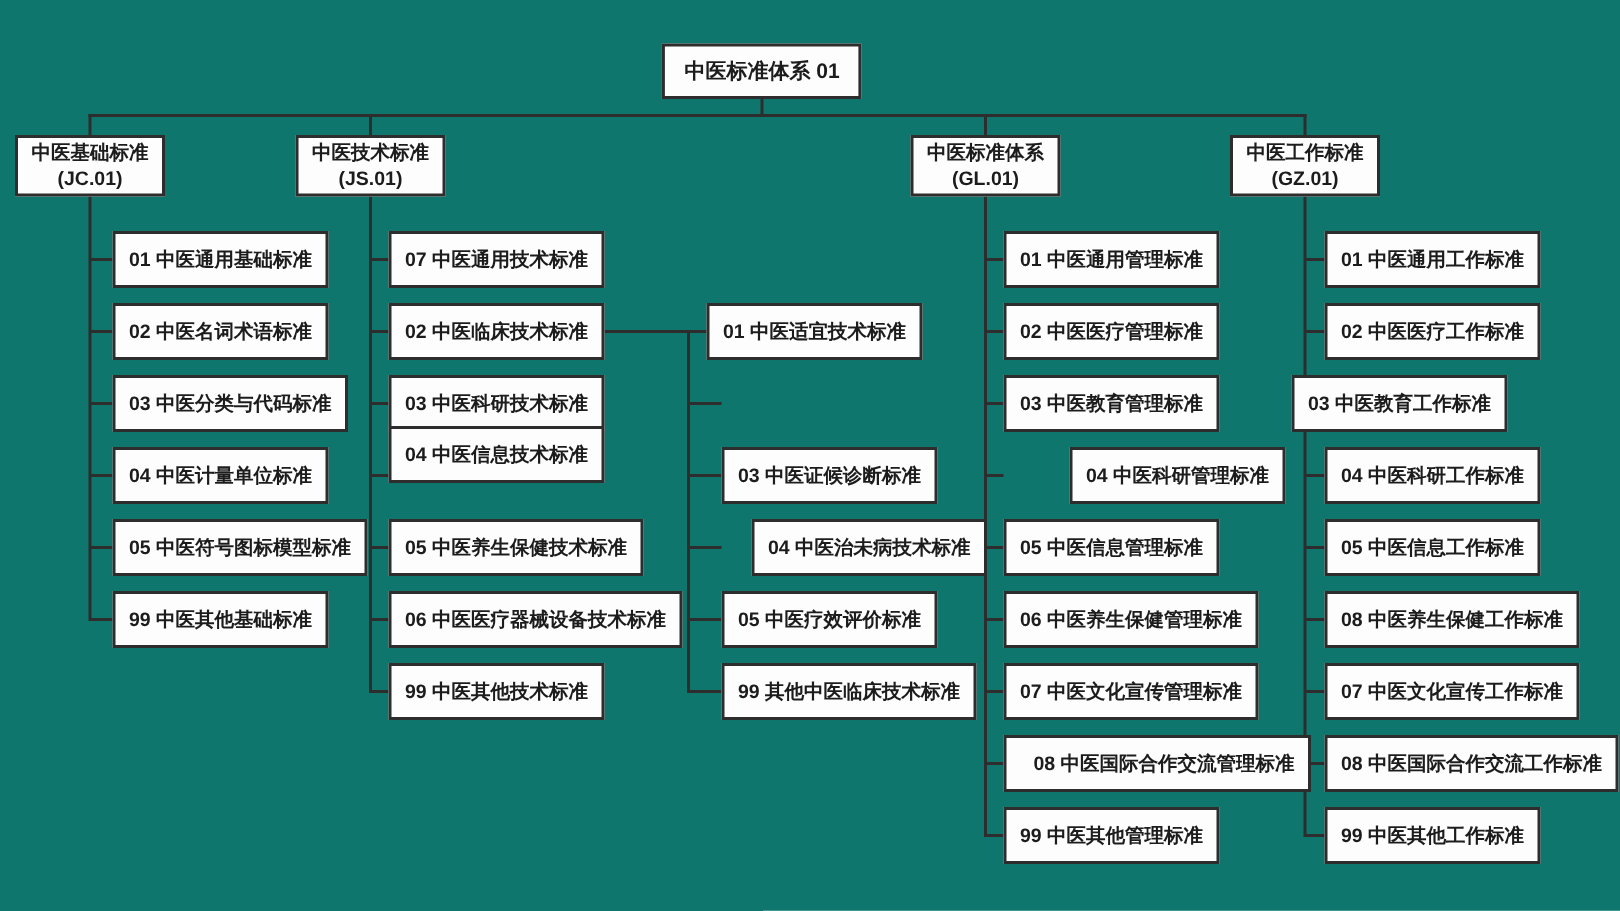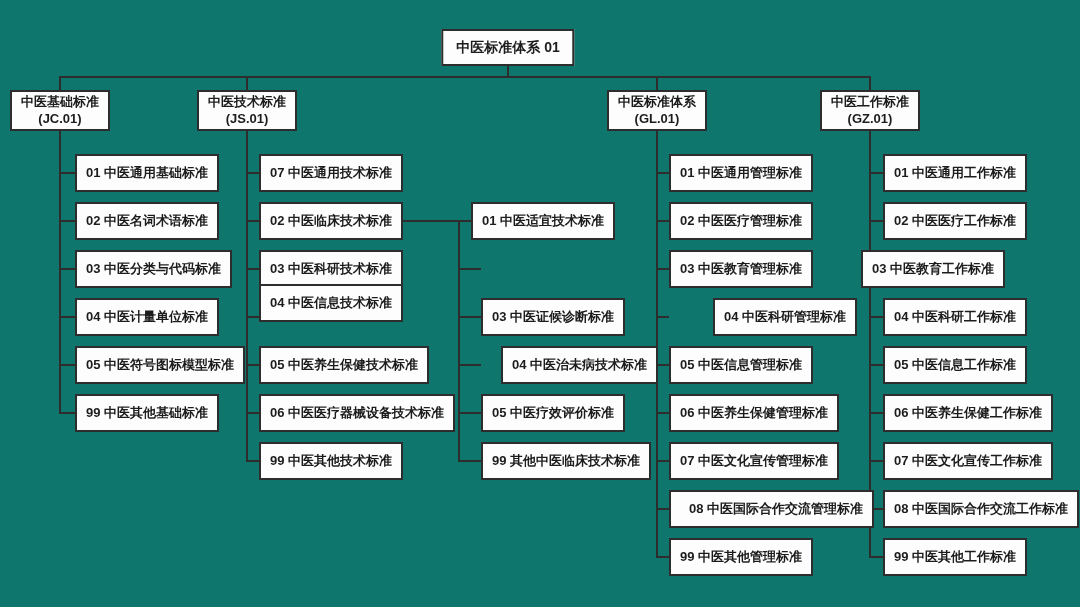--- a/index.html
+++ b/index.html
@@ -213,21 +213,21 @@
     <div class="connector" style="left: 870px; top: 316px; width: 13px; height: 2px;"></div>
     <div class="node child" style="left: 883px; top: 298px;">
       <span>04 中医科研工作标准</span>
     </div>
     <div class="connector" style="left: 870px; top: 364px; width: 13px; height: 2px;"></div>
     <div class="node child" style="left: 883px; top: 346px;">
       <span>05 中医信息工作标准</span>
     </div>
     <div class="connector" style="left: 870px; top: 412px; width: 13px; height: 2px;"></div>
     <div class="node child" style="left: 883px; top: 394px;">
-      <span>06 中医养生保健工作标准</span>
+      <span>08 中医养生保健工作标准</span>
     </div>
     <div class="connector" style="left: 870px; top: 460px; width: 13px; height: 2px;"></div>
     <div class="node child" style="left: 883px; top: 442px;">
       <span>07 中医文化宣传工作标准</span>
     </div>
     <div class="connector" style="left: 870px; top: 508px; width: 13px; height: 2px;"></div>
     <div class="node child" style="left: 883px; top: 490px;">
       <span>08 中医国际合作交流工作标准</span>
     </div>
     <div class="connector" style="left: 870px; top: 556px; width: 13px; height: 2px;"></div>

